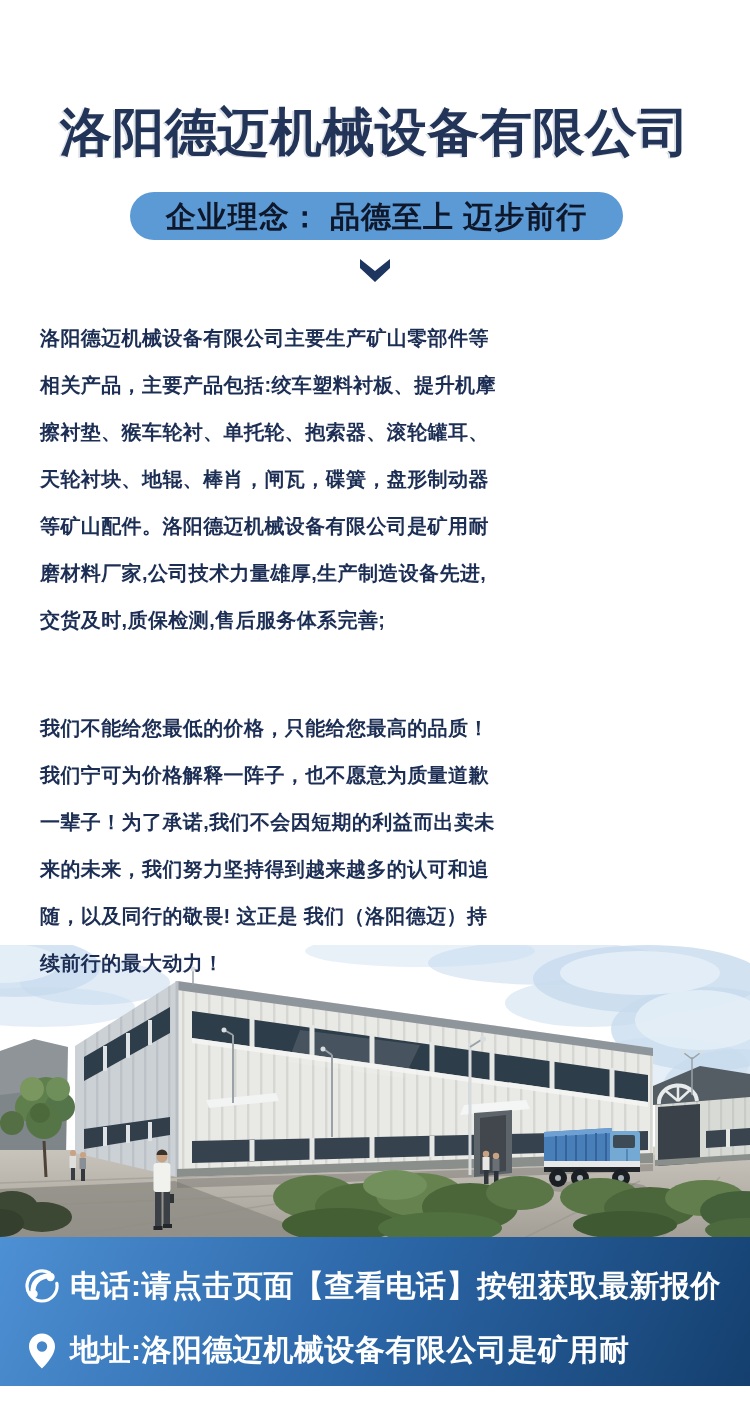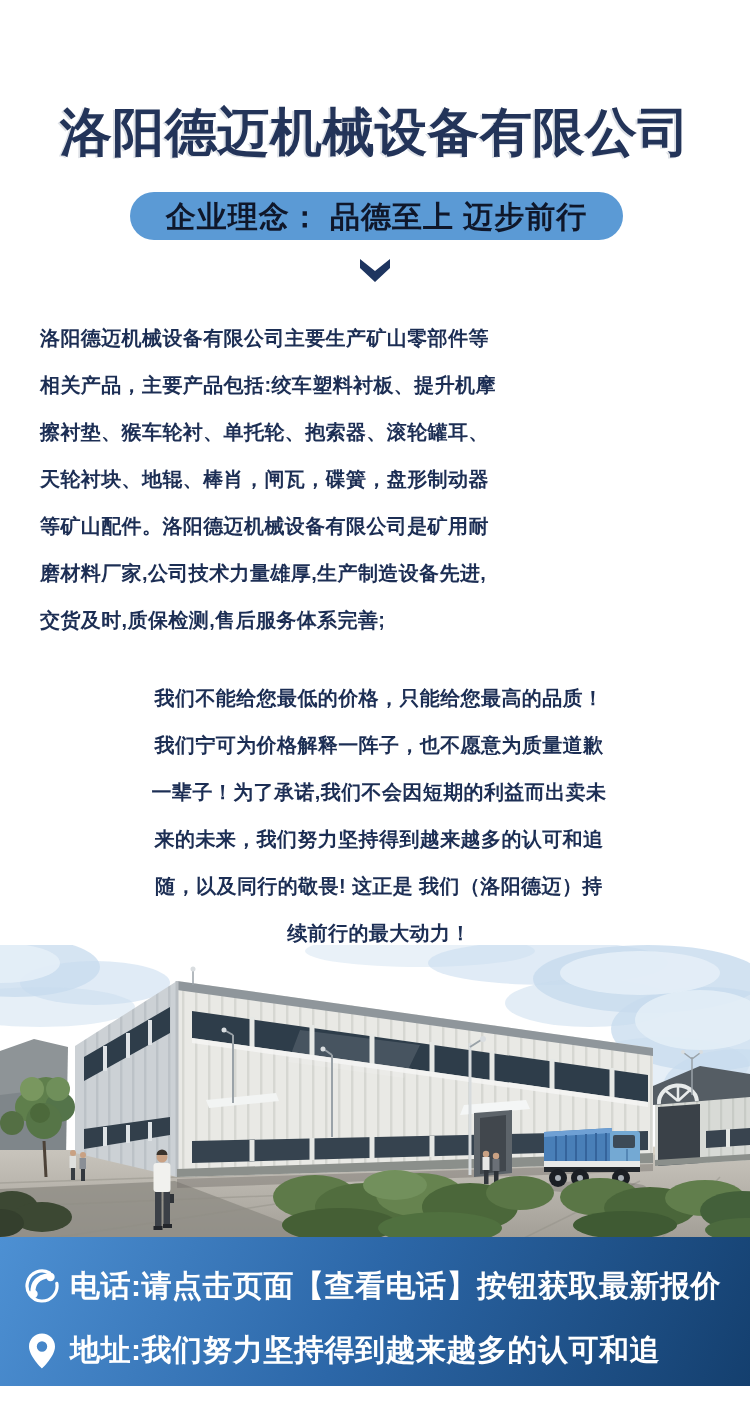--- a/index.html
+++ b/index.html
@@ -17,21 +17,21 @@
     background:#5b9ad5;border-radius:26px;color:#0f172a;
     font-size:30px;font-weight:700;line-height:49px;text-align:center;letter-spacing:1px;
   }
   .chevron{position:absolute;left:358px;top:257px;width:34px;height:26px;}
   .para{
     position:absolute;left:40px;width:678px;margin:0;
     color:#1c2e54;font-size:20px;line-height:47px;font-weight:600;
     letter-spacing:0.4px;white-space:pre-line;z-index:2;
   }
   .para-intro{top:315px;}
-  .para-promise{top:675px;text-align:center;}
+  .para-promise{top:705px;}
   .photo{position:absolute;left:0;top:945px;width:750px;height:292px;z-index:1;}
   .photo svg{display:block;width:750px;height:292px;}
   .footer{
     position:absolute;left:0;top:1237px;width:750px;height:149px;
     background:linear-gradient(115deg,#4d90d3 0%,#2c67a8 48%,#143f6e 100%);
     z-index:3;
   }
   .contact-row{
     position:absolute;left:22px;height:46px;display:flex;align-items:center;gap:8px;
   }
@@ -270,17 +270,17 @@
         <path d="M11,27 Q10,12 27,9.5" fill="none" stroke="#ffffff" stroke-width="5" stroke-linecap="round"></path>
         <circle cx="28.5" cy="11" r="4.2" fill="#ffffff"></circle>
         <circle cx="11.5" cy="28" r="4.2" fill="#ffffff"></circle>
       </svg>
       <span class="contact-text">电话:请点击页面【查看电话】按钮获取最新报价</span>
     </div>
     <div class="contact-row row-address">
       <svg class="icon" viewBox="0 0 40 40">
         <path fill-rule="evenodd" fill="#ffffff" d="M20,3.5 C12.8,3.5 7,9.3 7,16.5 C7,26.5 20,38.5 20,38.5 C20,38.5 33,26.5 33,16.5 C33,9.3 27.2,3.5 20,3.5 Z M20,11.3 a5.2,5.2 0 1 0 0,10.4 a5.2,5.2 0 1 0 0,-10.4 Z"></path>
       </svg>
-      <span class="contact-text">地址:我们努力坚持得到越来越多的认可和追</span>
+      <span class="contact-text">地址:洛阳德迈机械设备有限公司是矿用耐</span>
     </div>
   </div>
 
 </div>
 
 </body></html>

